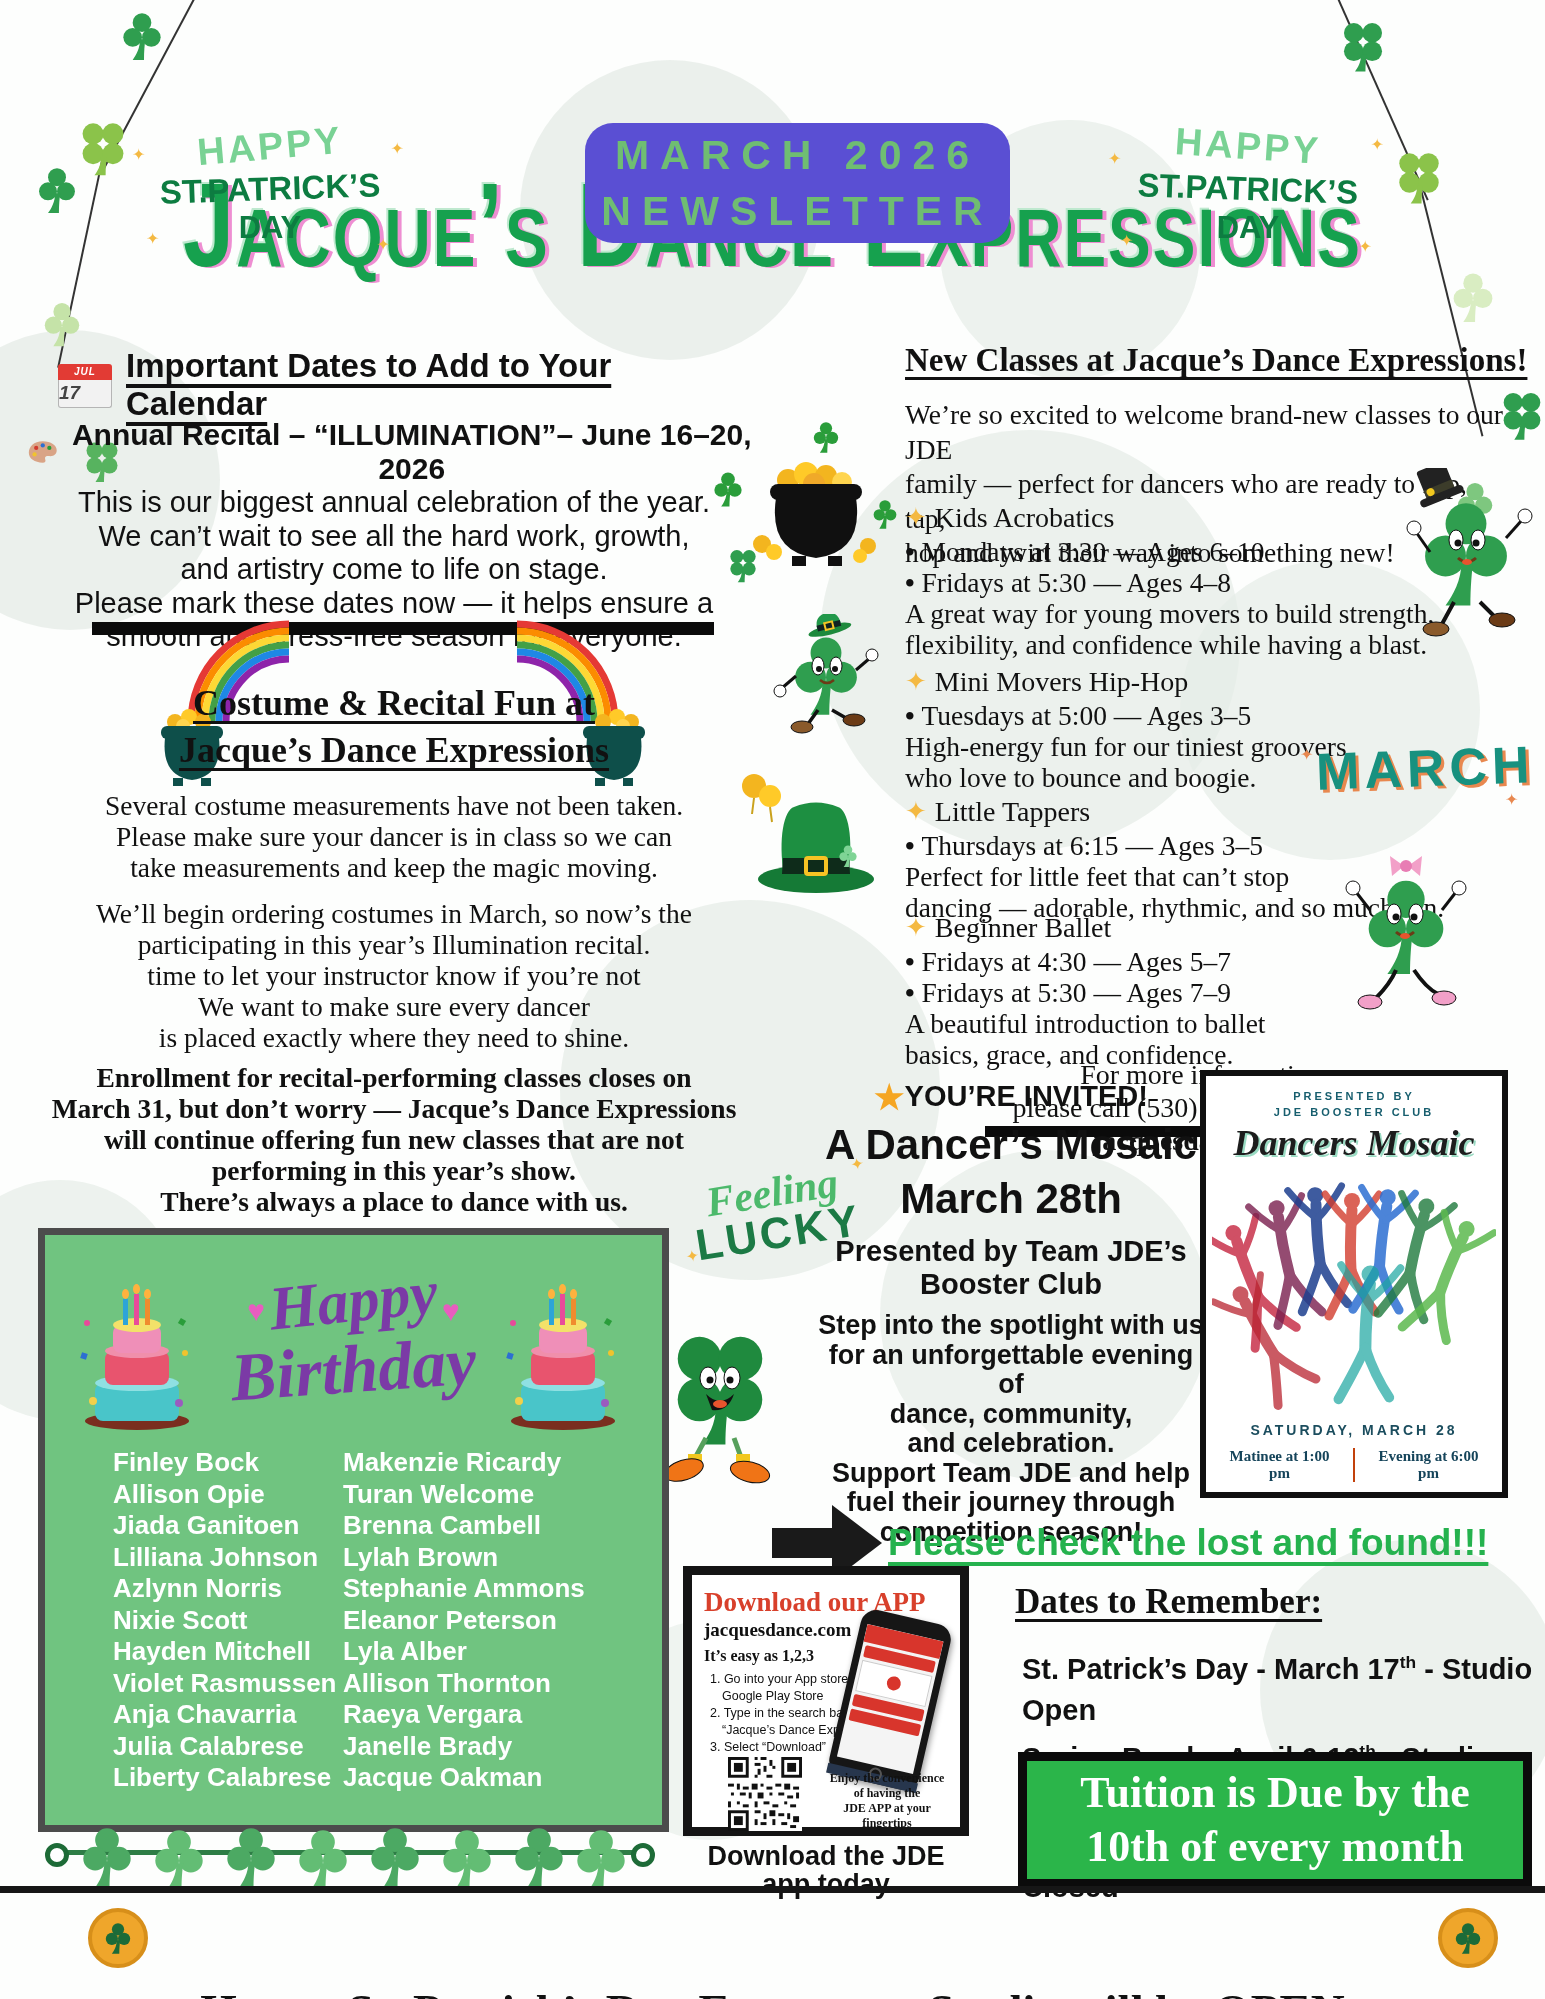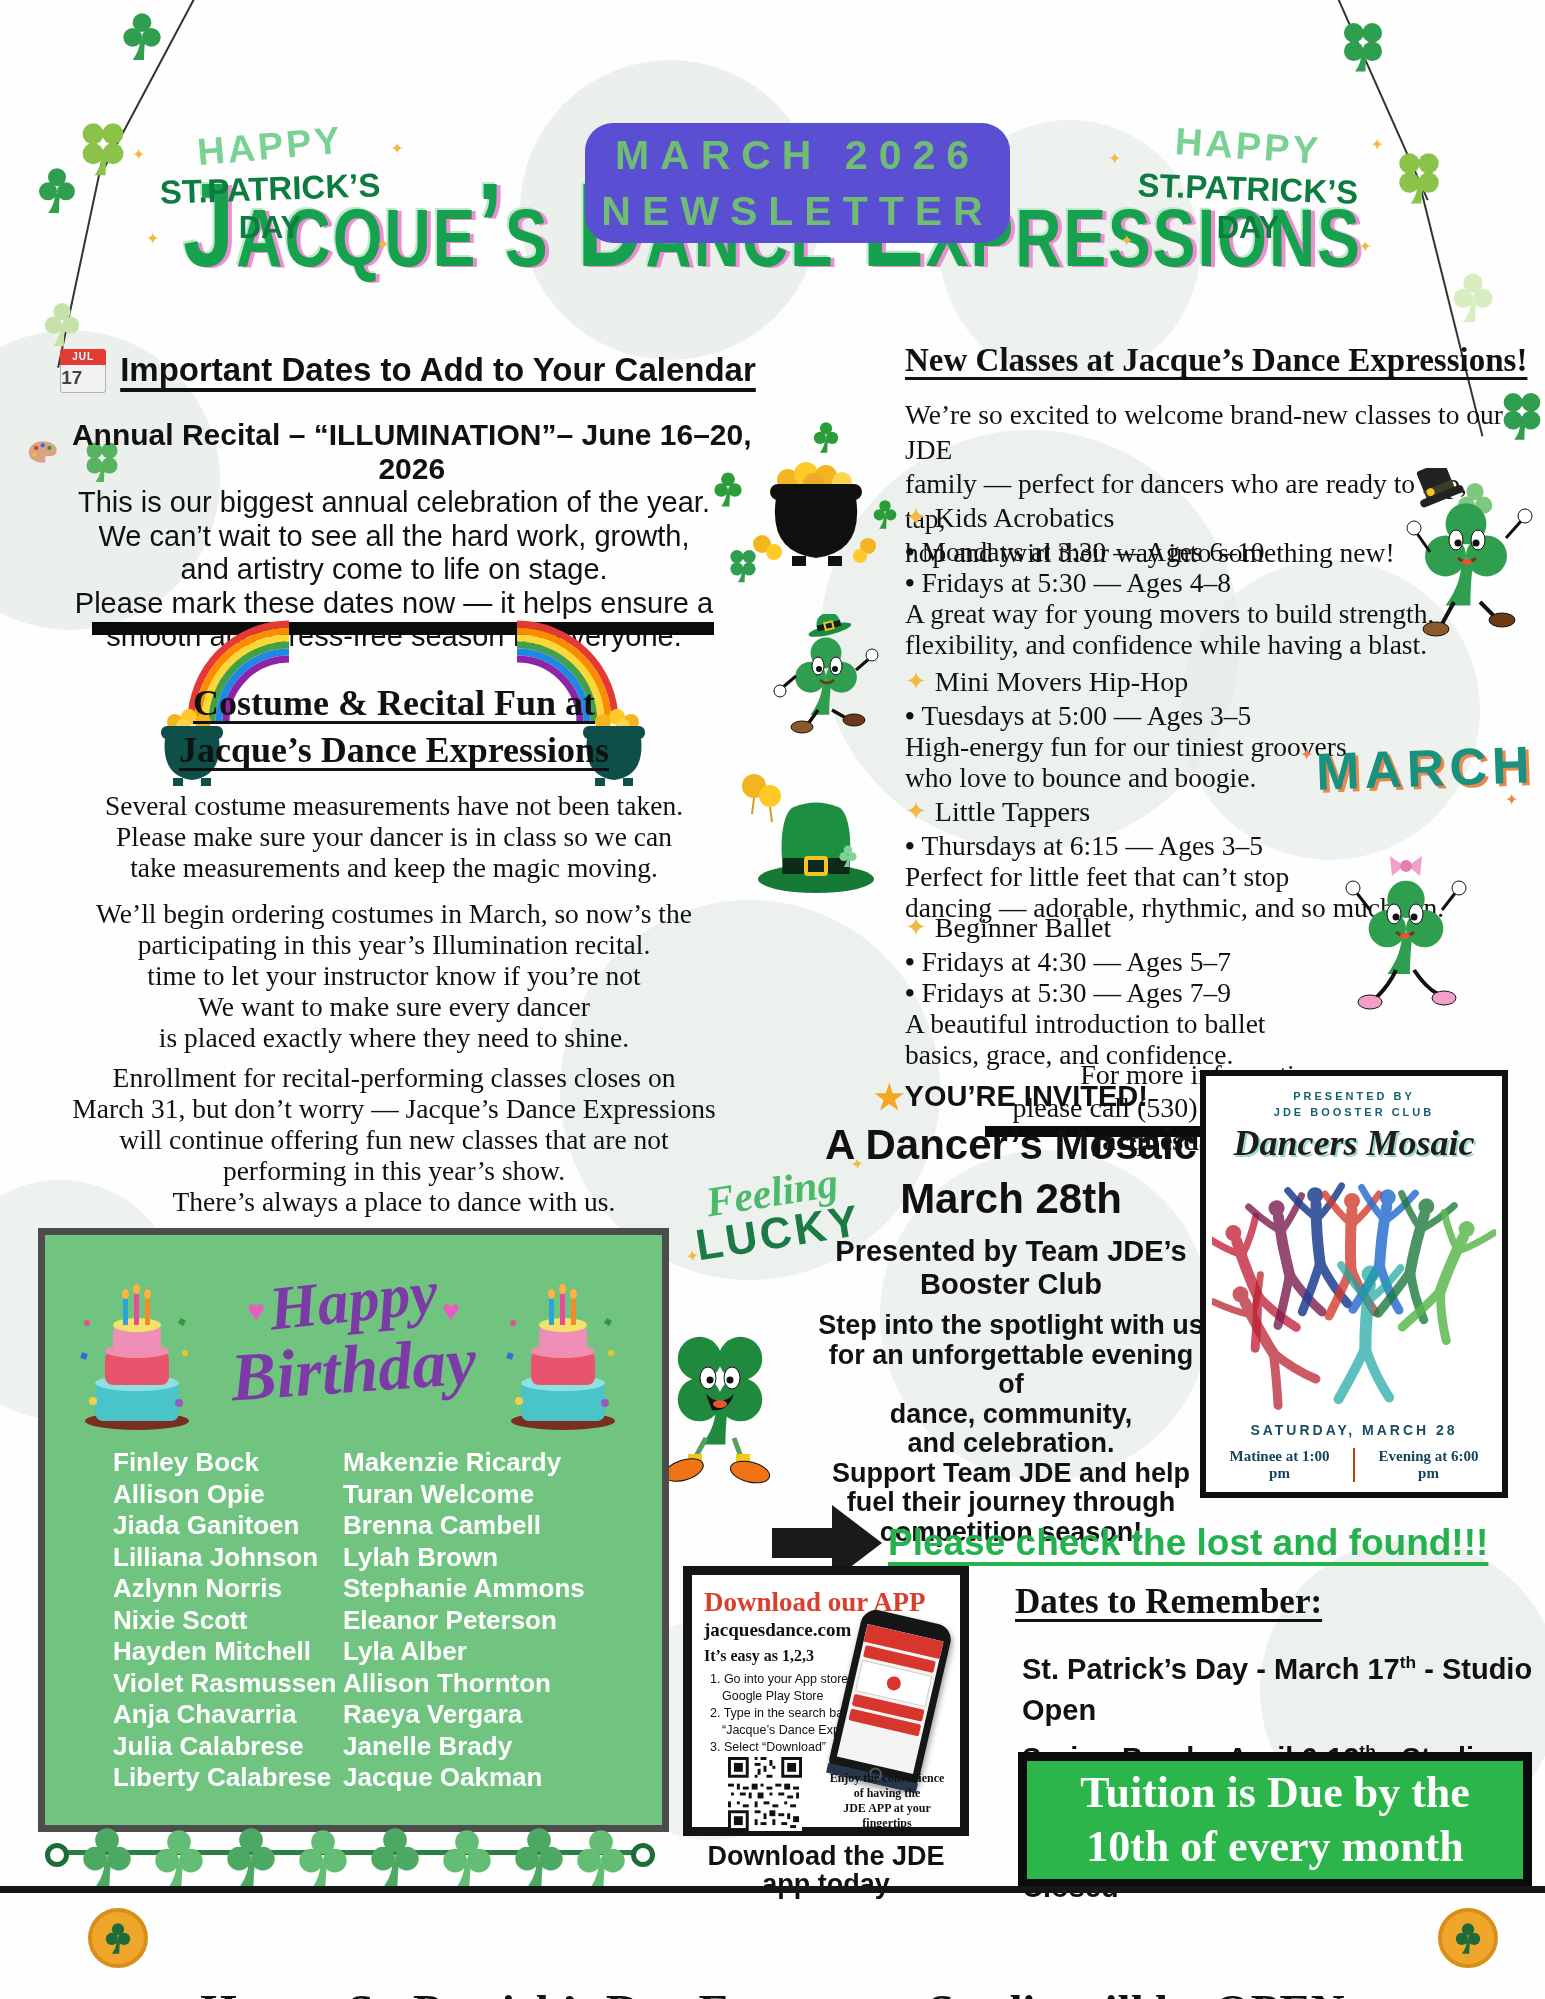--- a/index.html
+++ b/index.html
@@ -112,21 +112,21 @@
   .phone .nav{position:absolute;left:0;right:0;bottom:0;height:10px;background:#27364d;}
   .phone .home{position:absolute;left:50%;bottom:3px;width:9px;height:9px;margin-left:-4px;border:2px solid #555;
     border-radius:50%;}
   
   .footline{left:0;top:1886px;width:1545px;height:7px;background:#161616;}
   .footer-text{left:0;top:1984px;width:1545px;text-align:center;font-family:"Liberation Serif",serif;
     font-weight:bold;font-size:47px;}
   .coin{position:absolute;width:52px;height:52px;border-radius:50%;background:#efa62b;border:4px solid #d78f1a;
     display:flex;align-items:center;justify-content:center;}
   
-  .cal{width:46px;height:46px;position:relative;flex:0 0 auto;}
+  .cal{width:54px;height:46px;position:relative;flex:0 0 auto;font-style:italic;}
   .cal .top{position:absolute;left:0;right:0;top:2px;height:16px;background:#e23b34;color:#fff;font-size:10px;
     font-weight:bold;text-align:center;line-height:16px;border-radius:3px 3px 0 0;letter-spacing:1px;}
   .cal .body{position:absolute;left:0;right:0;top:18px;bottom:0;background:#f2f2f2;border:1px solid #b5b5b5;
     border-top:none;font-size:19px;font-weight:bold;color:#444;line-height:26px;border-radius:0 0 3px 3px;}
   .feeling{left:692px;top:1168px;transform:rotate(-9deg);text-align:center;}
   .feeling .f1{font-family:"Liberation Serif",serif;font-style:italic;font-weight:bold;font-size:42px;color:#4cb96b;}
   .feeling .f2{font-weight:bold;font-size:44px;letter-spacing:3px;color:#1c7a45;margin-top:-8px;}
 </style>
 </head>
 <body>
@@ -306,21 +306,21 @@
     <div>Please make sure your dancer is in class so we can</div>
     <div>take measurements and keep the magic moving.</div>
   </div>
   <div class="abs cpara" style="top:898px;">
     <div>We’ll begin ordering costumes in March, so now’s the</div>
     <div>participating in this year’s Illumination recital.</div>
     <div>time to let your instructor know if you’re not</div>
     <div>We want to make sure every dancer</div>
     <div>is placed exactly where they need to shine.</div>
   </div>
-  <div class="abs cpara" style="top:1062px;">
+  <div class="abs cpara" style="top:1062px;font-weight:bold;">
     <div>Enrollment for recital-performing classes closes on</div>
     <div>March 31, but don’t worry — Jacque’s Dance Expressions</div>
     <div>will continue offering fun new classes that are not</div>
     <div>performing in this year’s show.</div>
     <div>There’s always a place to dance with us.</div>
   </div>
 
   <svg class="abs" style="left:748px;top:452px" width="130" height="118" viewBox="0 0 130 118">
     <circle cx="40" cy="28" r="11" fill="#f3b51f"></circle>
       <circle cx="58" cy="22" r="12" fill="#ffca28"></circle>

